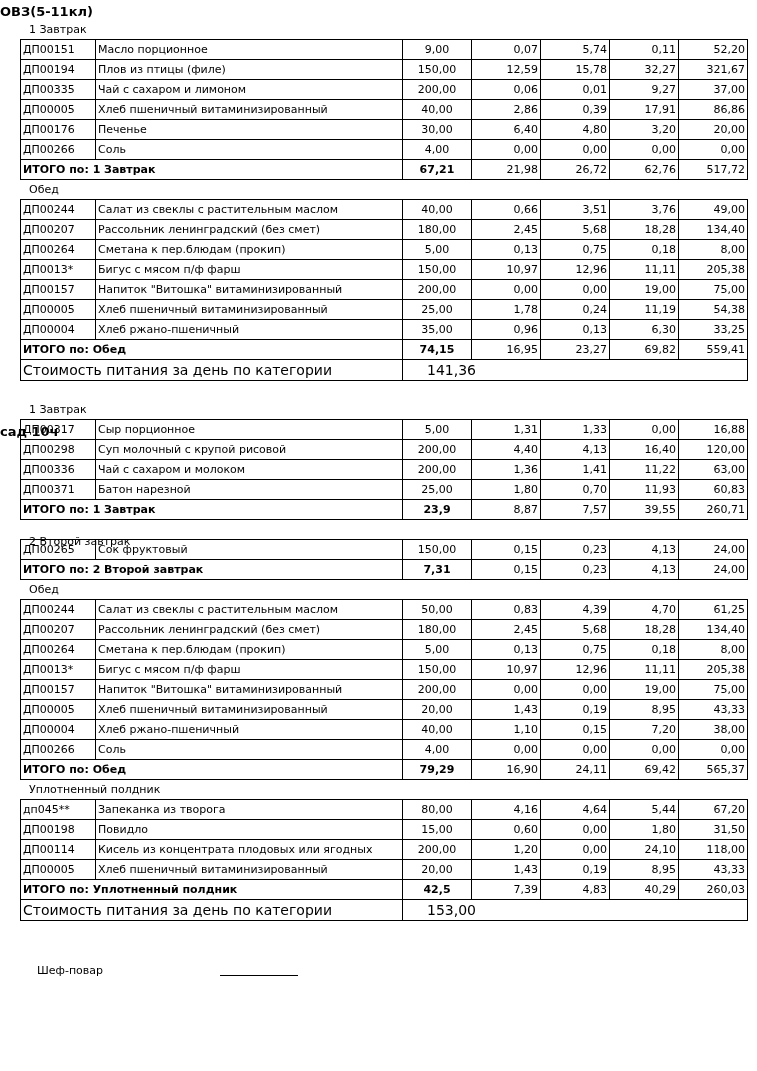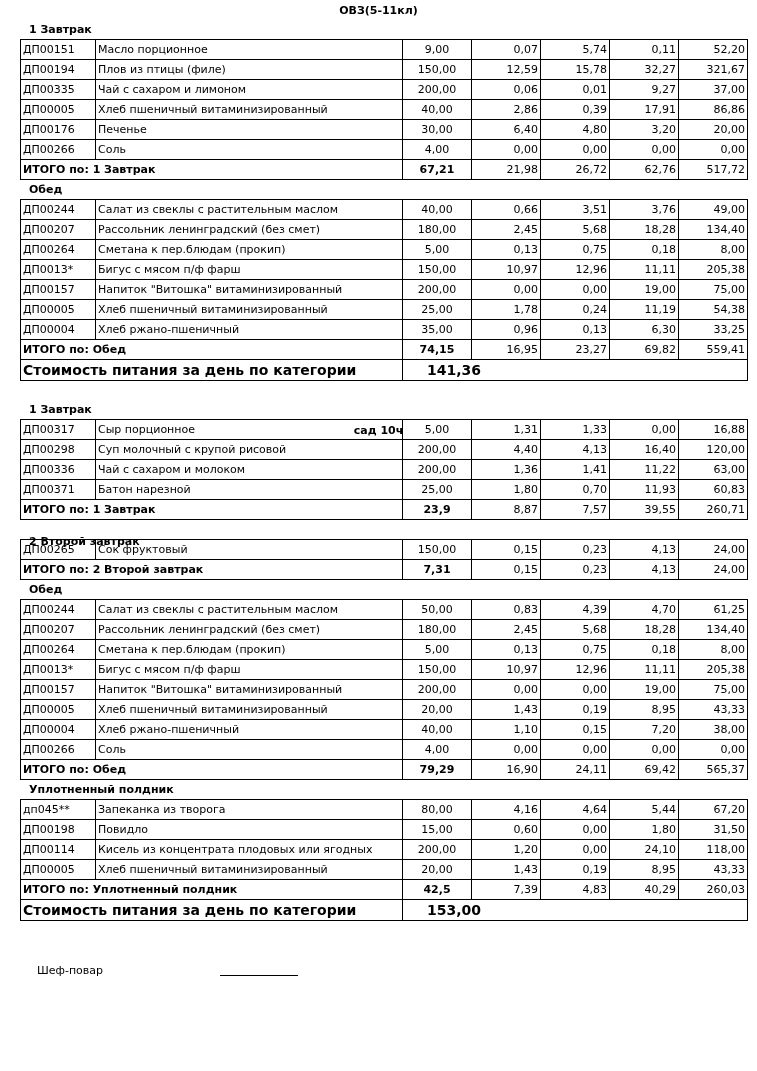--- a/index.html
+++ b/index.html
@@ -1,27 +1,27 @@
 <!DOCTYPE html>
 <html><head>
 <meta charset="utf-8">
 <style>
   html, body { margin:0; padding:0; background:#fff; }
   body { width:757px; height:1071px; position:relative; font-family:"DejaVu Sans", sans-serif; color:#000; }
-  .title { position:absolute; left:0; width:757px; text-align:center; font-size:11px; font-weight:bold; }
-  .sect { position:absolute; left:29px; font-size:11px; font-weight:bold; }
+  .title { position:absolute; left:0; width:757px; font-size:13px; font-weight:bold; }
+  .sect { position:absolute; left:29px; font-size:11px; font-weight:normal; }
   table.grid { position:absolute; left:20px; border-collapse:collapse; table-layout:fixed; width:721px; }
   table.grid td { border:1px solid #000; height:19px; padding:0 2px; font-size:11px; white-space:nowrap; overflow:hidden; line-height:19px; }
   td.code { width:70px; }
   td.name { width:302px; }
   td.qty { width:64px; text-align:center; }
   td.num { width:64px; text-align:right; }
   tr.total td { font-weight:bold; }
   tr.total td.n2, tr.total td.n3, tr.total td.n4, tr.total td.n5 { font-weight:normal; }
-  tr.cost td { font-size:14px; font-weight:bold; height:20px; }
+  tr.cost td { font-size:14px; font-weight:normal; height:20px; }
   tr.cost td.costval { padding-left:24px; }
   .sign { position:absolute; left:37px; top:964px; font-size:11px; }
   .sigline { position:absolute; left:220px; top:975px; width:78px; border-top:1px solid #000; }
 </style>
 </head>
 <body>
 
 <div class="title" style="top:4px;">ОВЗ(5-11кл)</div>
 <div id="doc">
     <div class="sect" style="top: 23px;">1 Завтрак</div>

